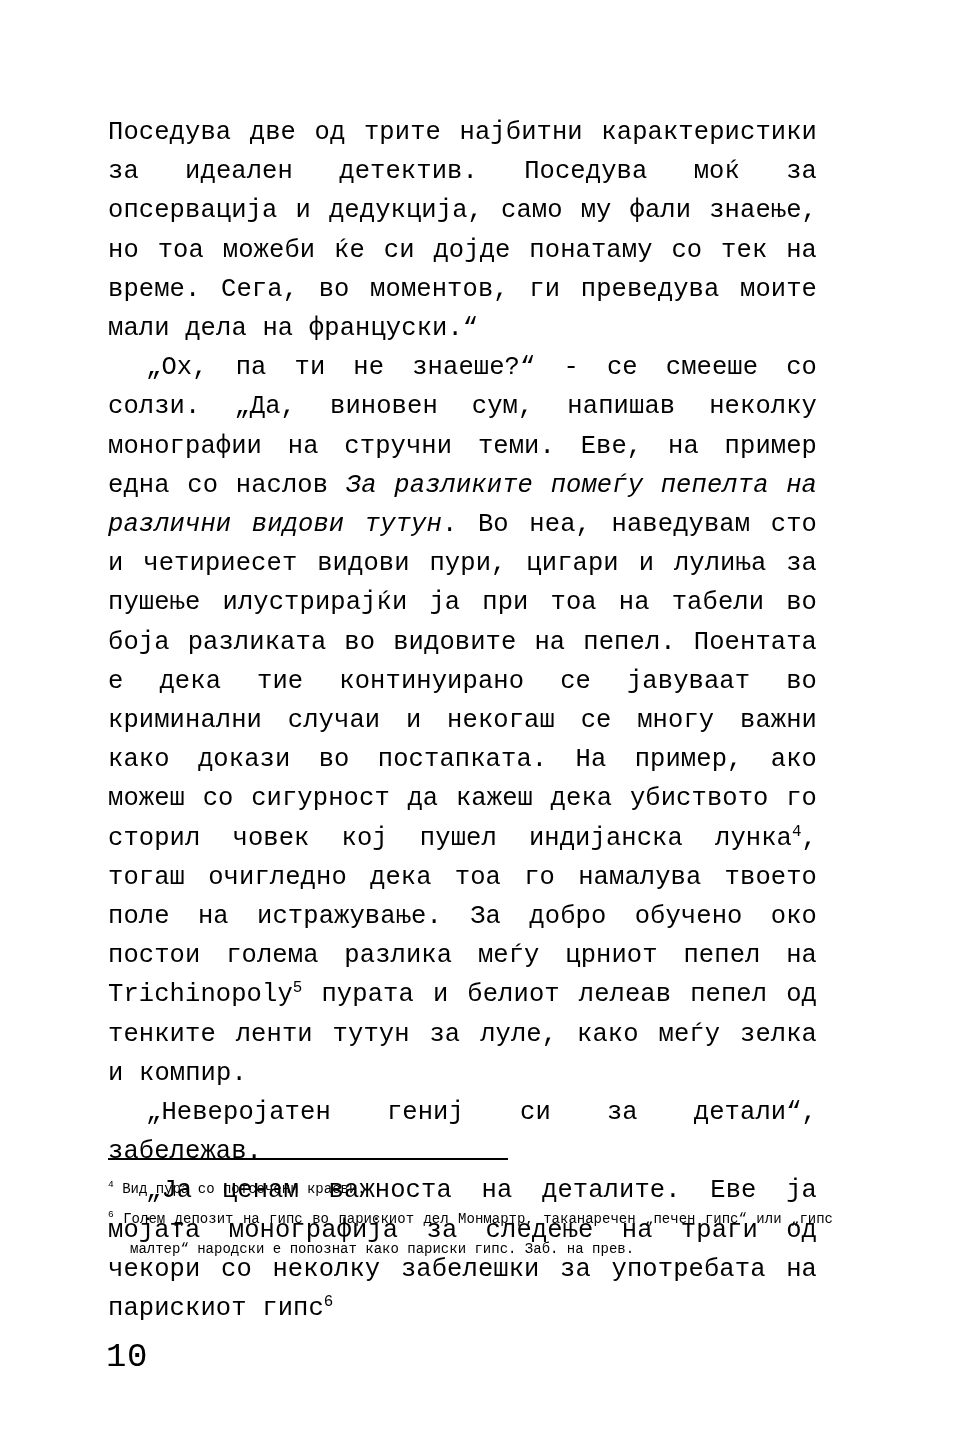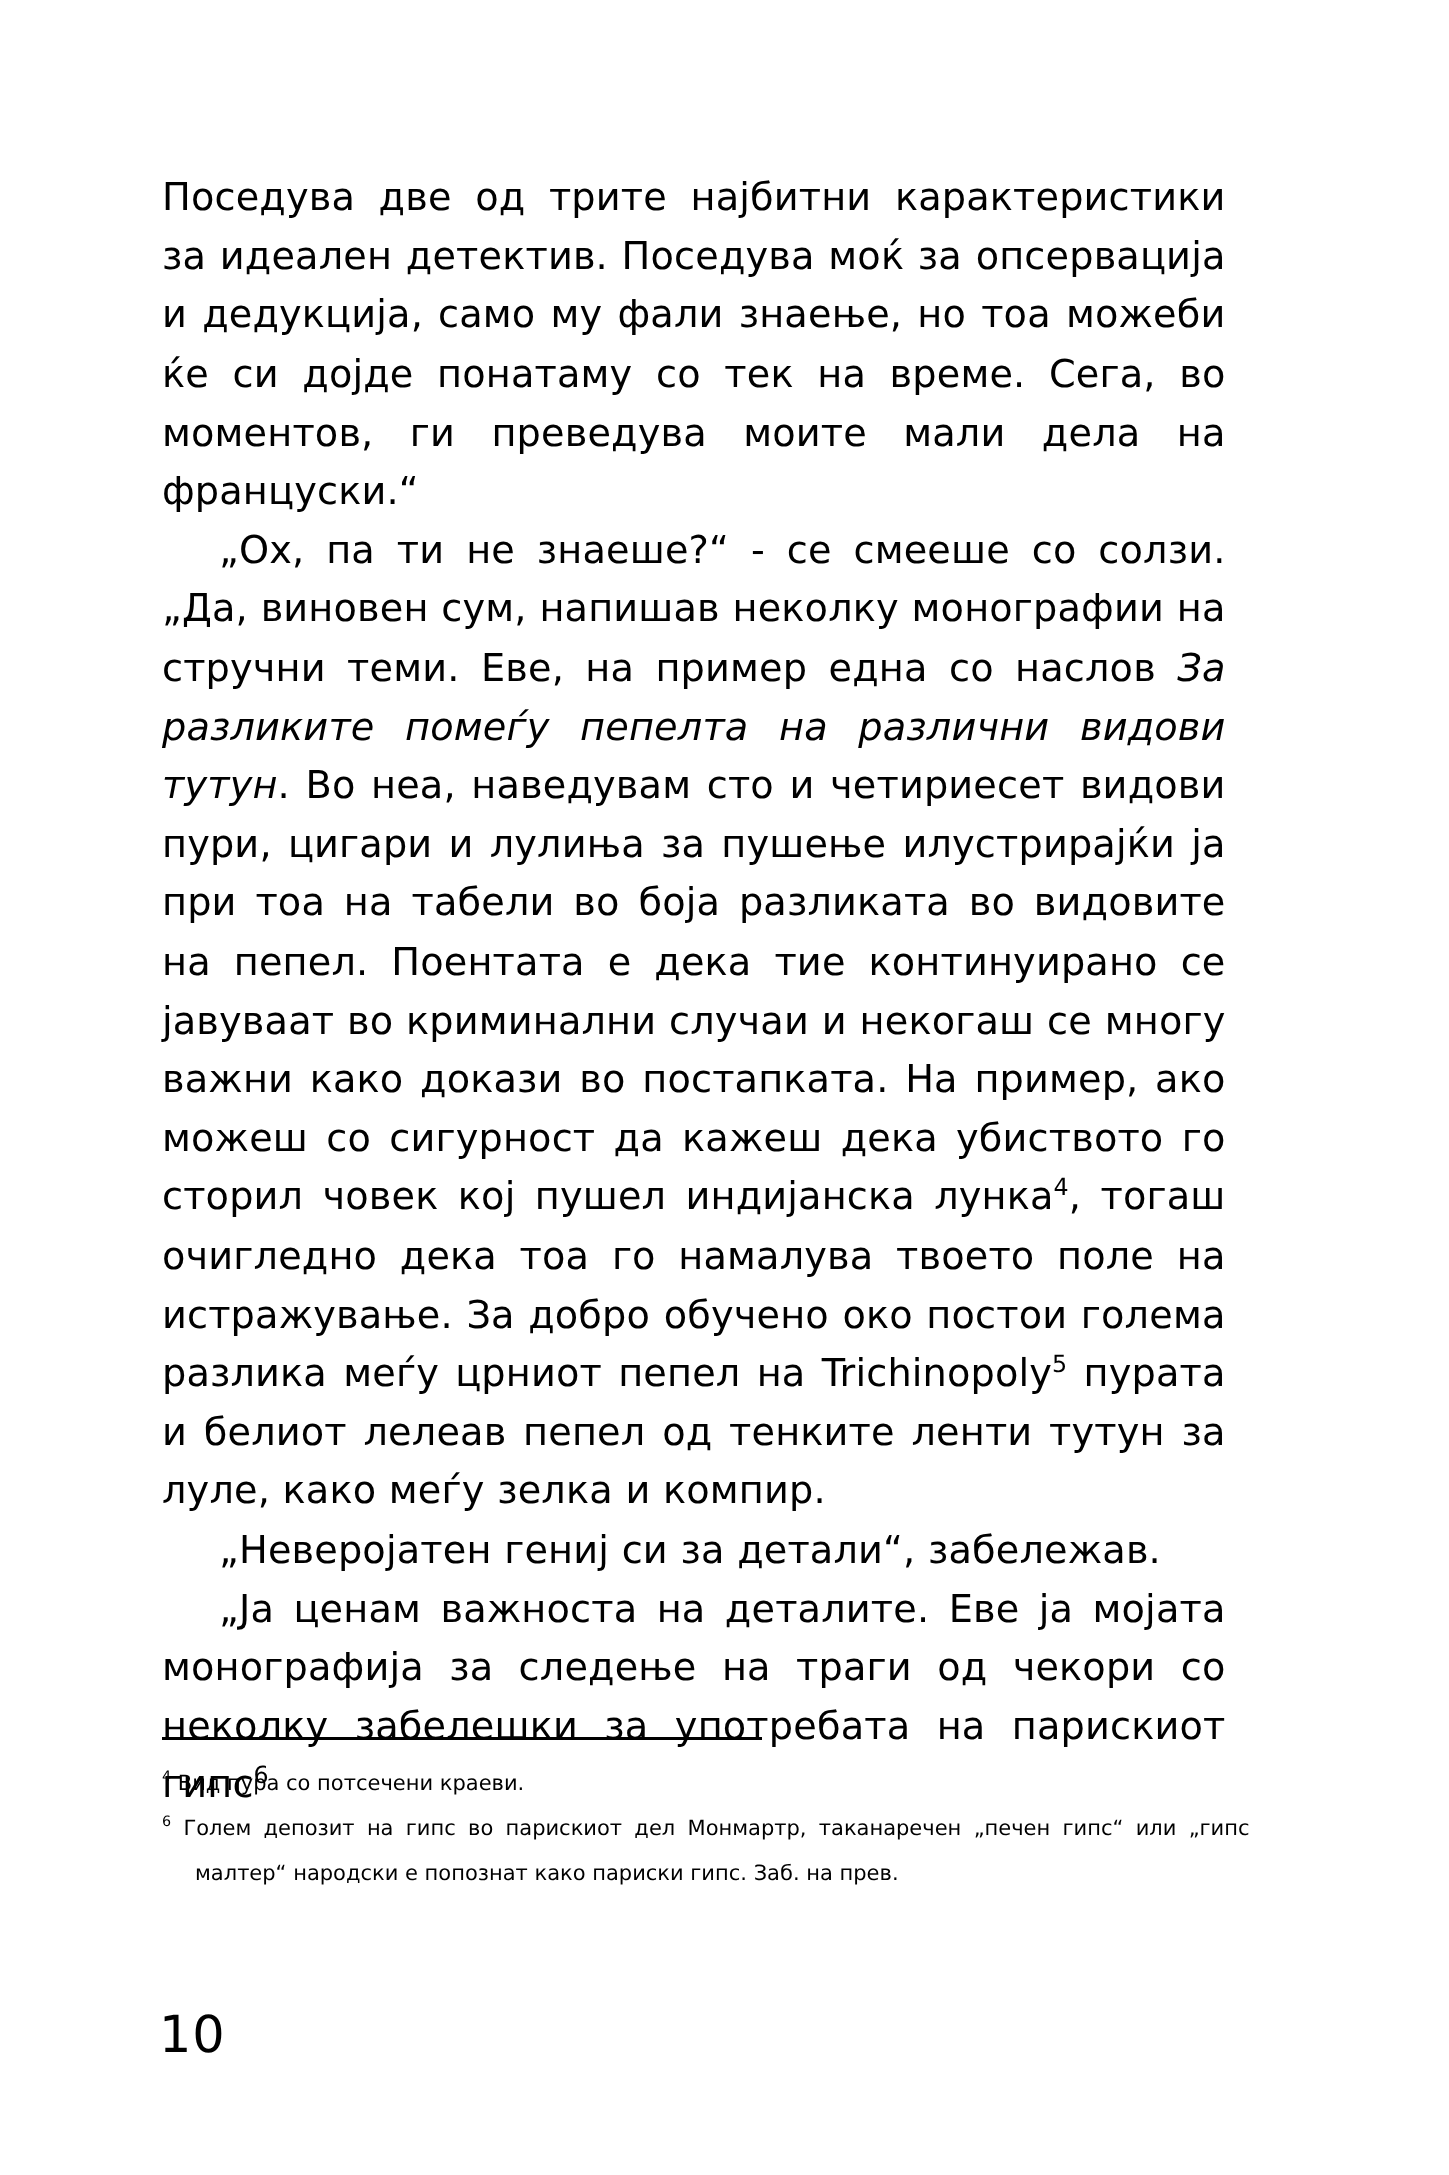--- a/index.html
+++ b/index.html
@@ -16,20 +16,21 @@
     overflow: hidden;
   }
 
   .page {
     position: absolute;
     left: 0;
     top: 0;
     width: 848px;
     height: 1450px;
     background: #ffffff;
+    font-family: Liberation Mono, monospace;
   }
 
   
   .body-block {
     position: absolute;
     left: 108px;
     top: 113px;
     width: 709px;
   }
 

